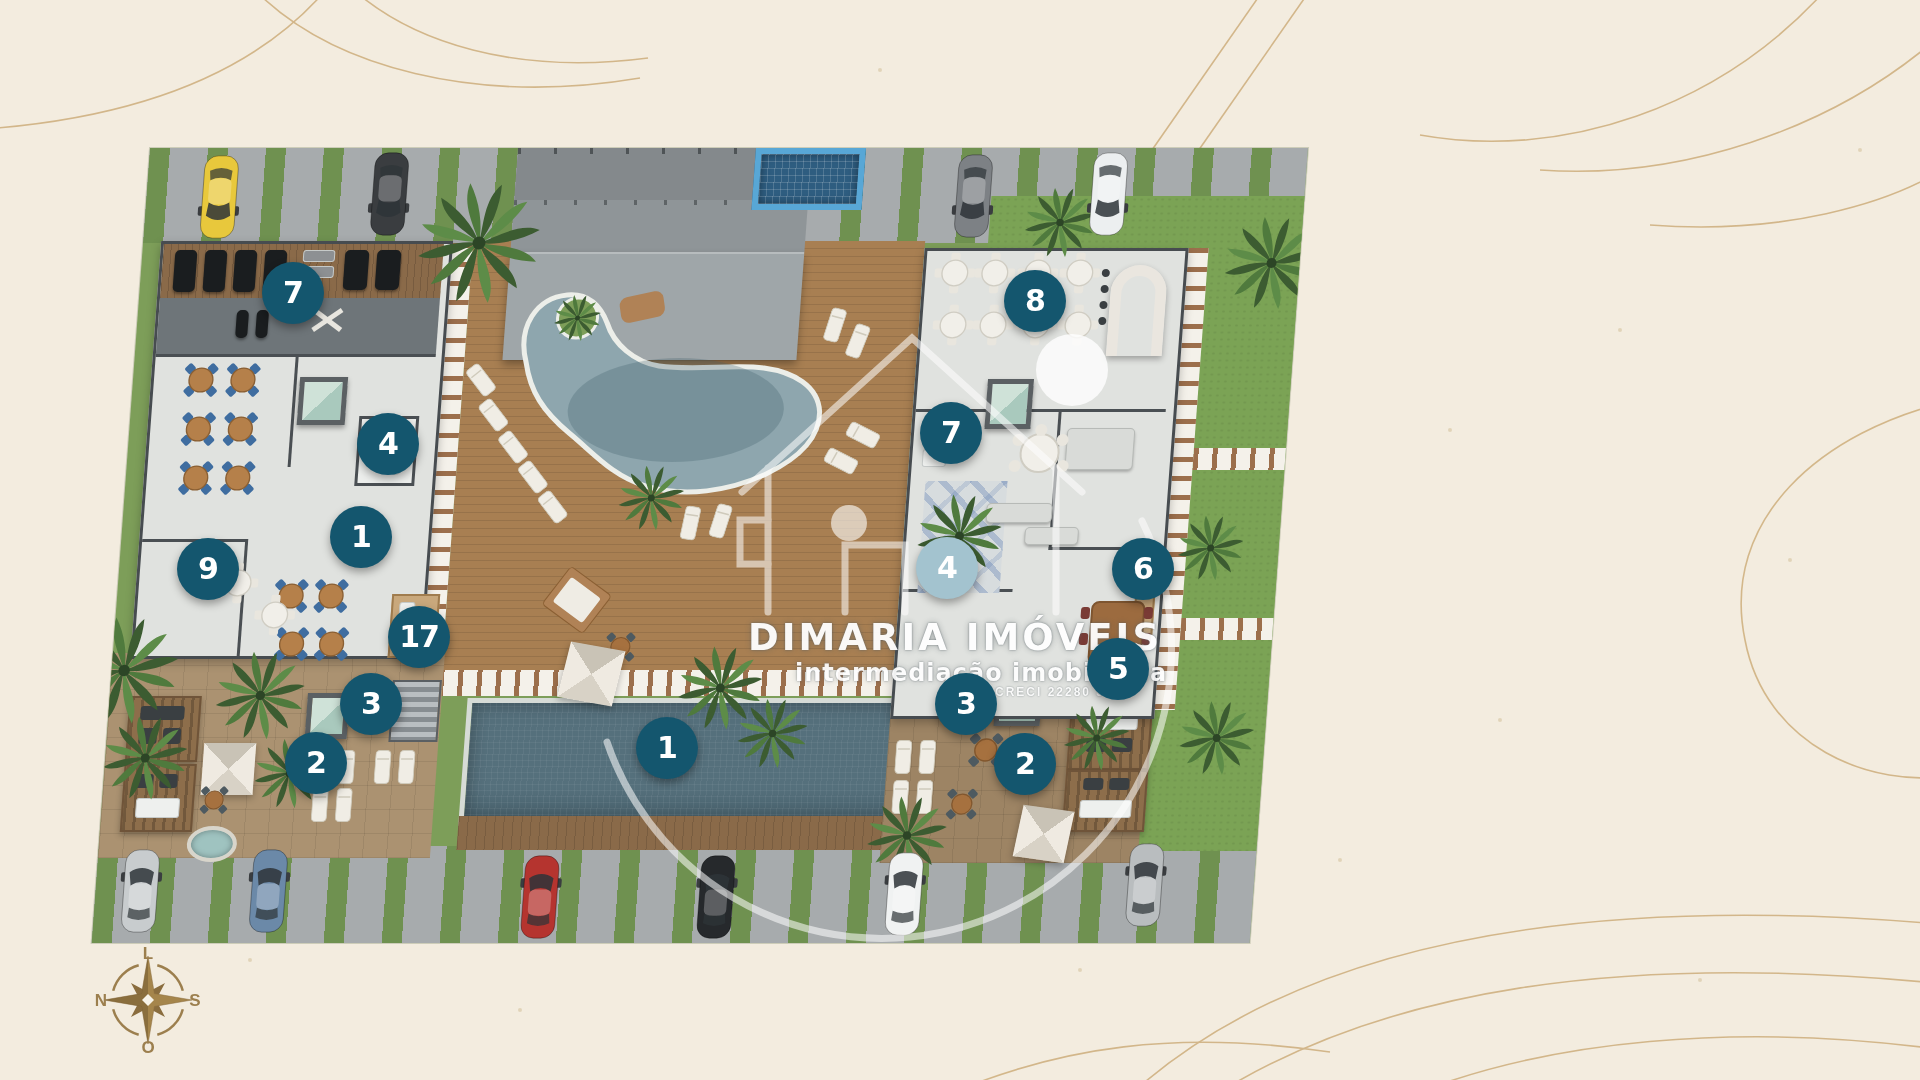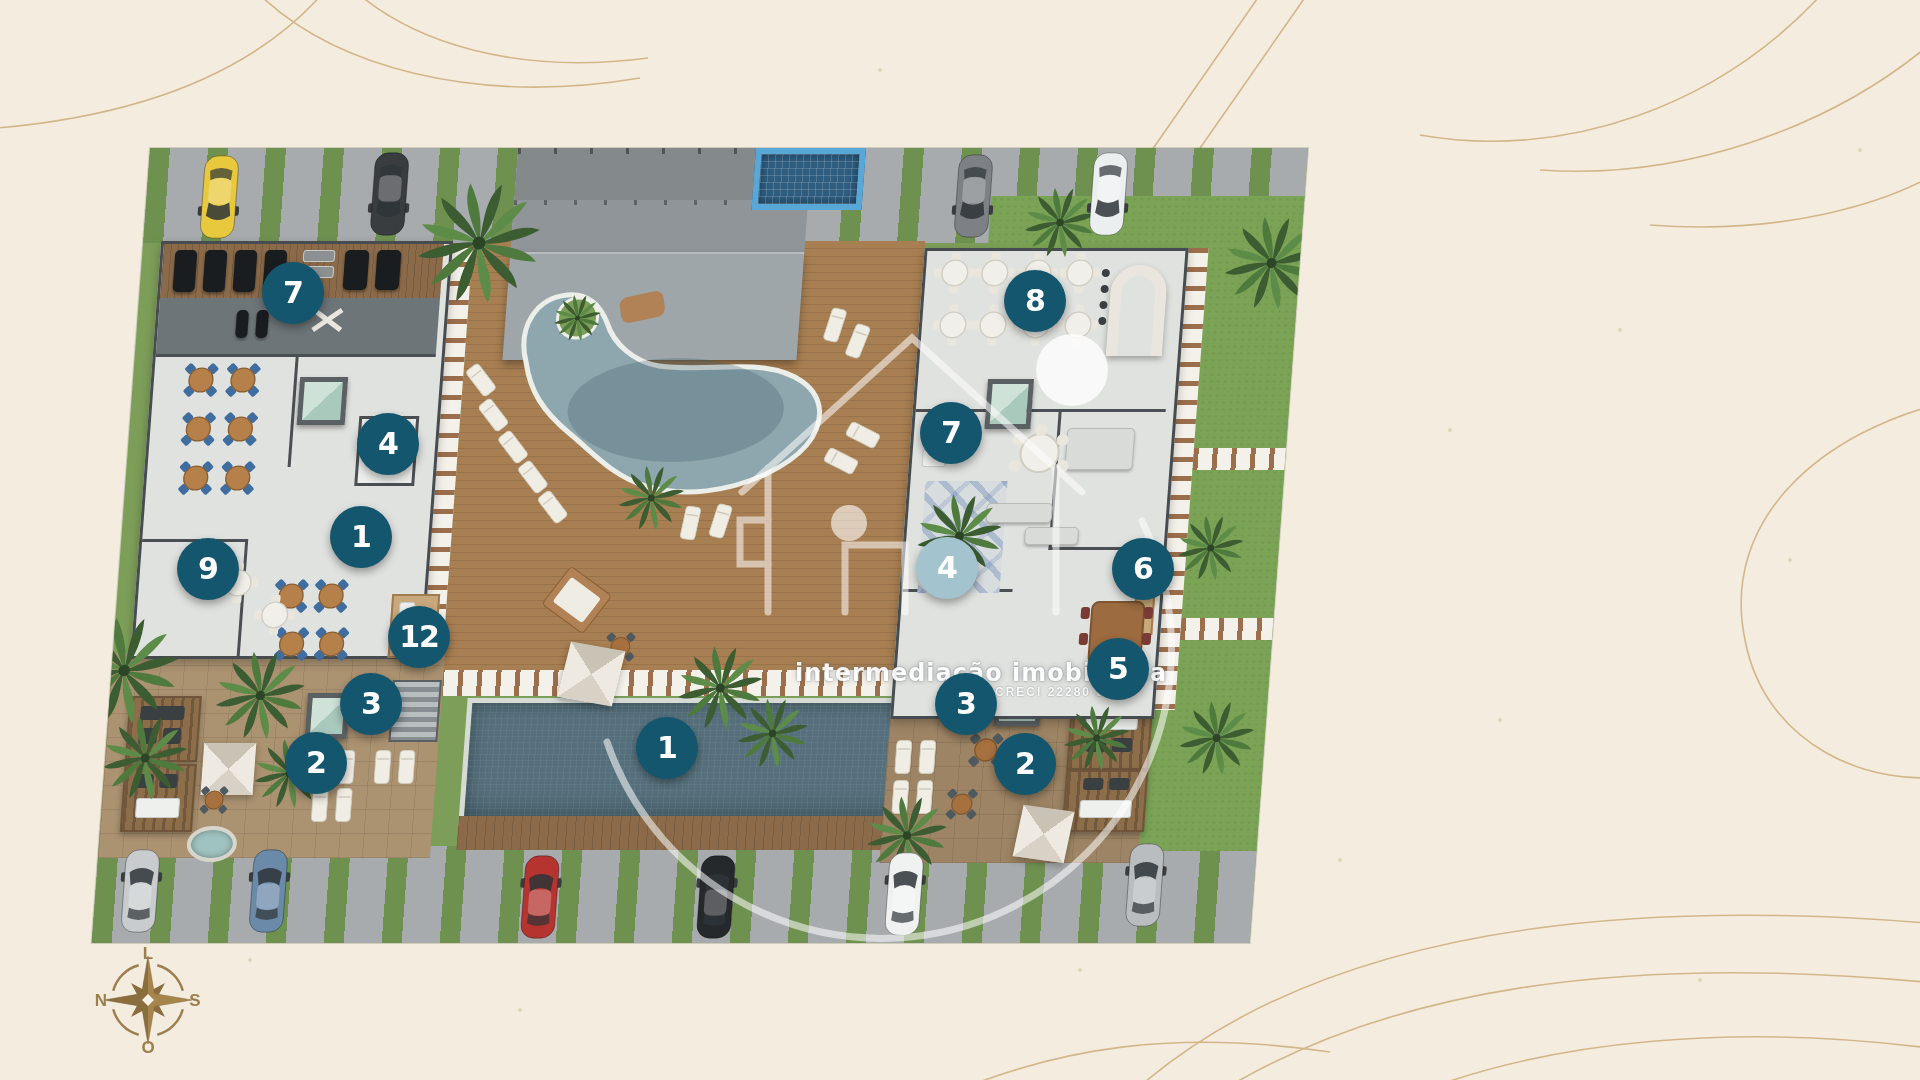--- a/index.html
+++ b/index.html
@@ -416,40 +416,41 @@
       <path d="M 607,742 A 290,290 0 1 0 1142,521"></path>
       <path d="M 742,492 L 912,338 L 1082,492"></path>
       <path d="M 1056,468 L 1056,612"></path>
       <path d="M 768,468 L 768,612"></path>
       <path d="M 768,520 l -28,0 l 0,44 l 28,0"></path>
       <path d="M 845,612 L 845,545 L 905,545 L 905,612"></path>
     </g>
     <circle cx="1072" cy="370" r="36" fill="#ffffff" opacity=".8"></circle>
     <circle cx="849" cy="523" r="18" fill="#ffffff" opacity=".6"></circle>
   </svg>
+  <div class="wm-brand">DIMARIA IMÓVEIS</div>
   <div class="wm-tag">intermediação imobiliária</div>
   <div class="wm-creci">CRECI 22280 J</div>
 </div>
 
 <div id="markers">
       <div class="marker" style="left: 636px; top: 717px;">1</div>
       <div class="marker" style="left: 285px; top: 732px;">2</div>
       <div class="marker" style="left: 994px; top: 733px;">2</div>
       <div class="marker" style="left: 340px; top: 673px;">3</div>
       <div class="marker" style="left: 935px; top: 673px;">3</div>
       <div class="marker" style="left: 357px; top: 413px;">4</div>
       <div class="marker light" style="left: 916px; top: 537px;">4</div>
       <div class="marker" style="left: 1087px; top: 638px;">5</div>
       <div class="marker" style="left: 1112px; top: 538px;">6</div>
       <div class="marker" style="left: 920px; top: 402px;">7</div>
       <div class="marker" style="left: 1004px; top: 270px;">8</div>
       <div class="marker" style="left: 177px; top: 538px;">9</div>
       <div class="marker" style="left: 330px; top: 506px;">1</div>
       <div class="marker" style="left: 262px; top: 262px;">7</div>
-      <div class="marker" style="left: 388px; top: 606px;">12</div>
+      <div class="marker" style="left: 388px; top: 606px;">17</div>
     </div>
 
 <svg id="compass" width="150" height="150" viewBox="70 922 150 150">
   <g stroke="#9c7f4e" stroke-width="2.5" fill="none">
     <path d="M 179.8,987.7 A 36,36 0 0 0 154.3,962.2"></path>
     <path d="M 135.7,962.2 A 36,36 0 0 0 110.2,987.7"></path>
     <path d="M 110.2,1006.3 A 36,36 0 0 0 135.7,1031.8"></path>
     <path d="M 154.3,1031.8 A 36,36 0 0 0 179.8,1006.3"></path>
   </g>
   <polygon fill="#8a6d3e" points="162,980 153,997 162,1014 145,1005 128,1014 137,997 128,980 145,989"></polygon>

